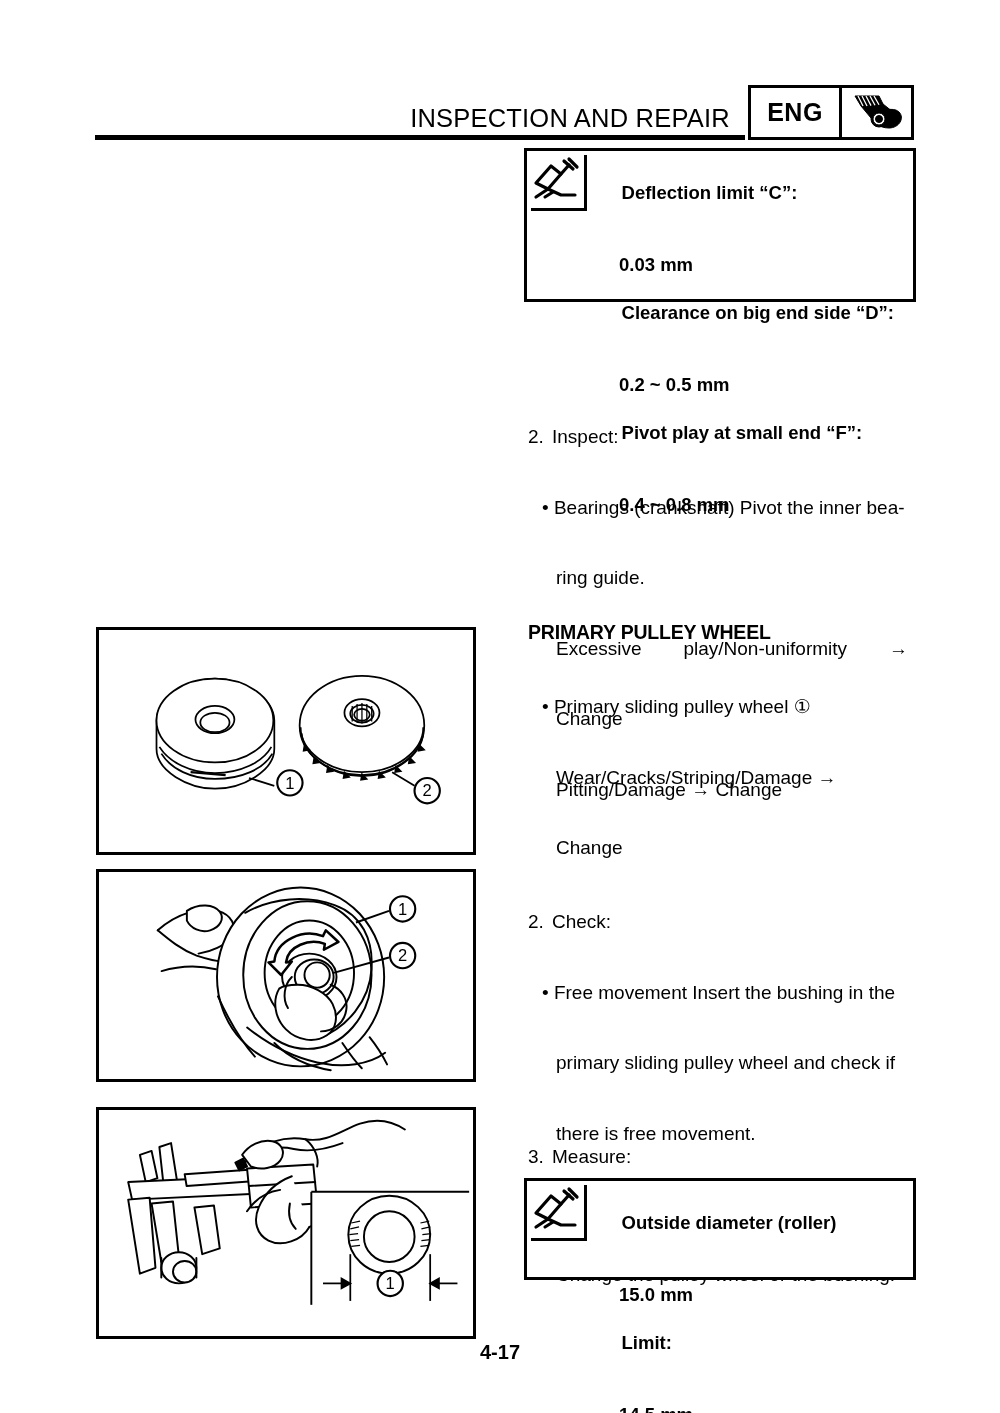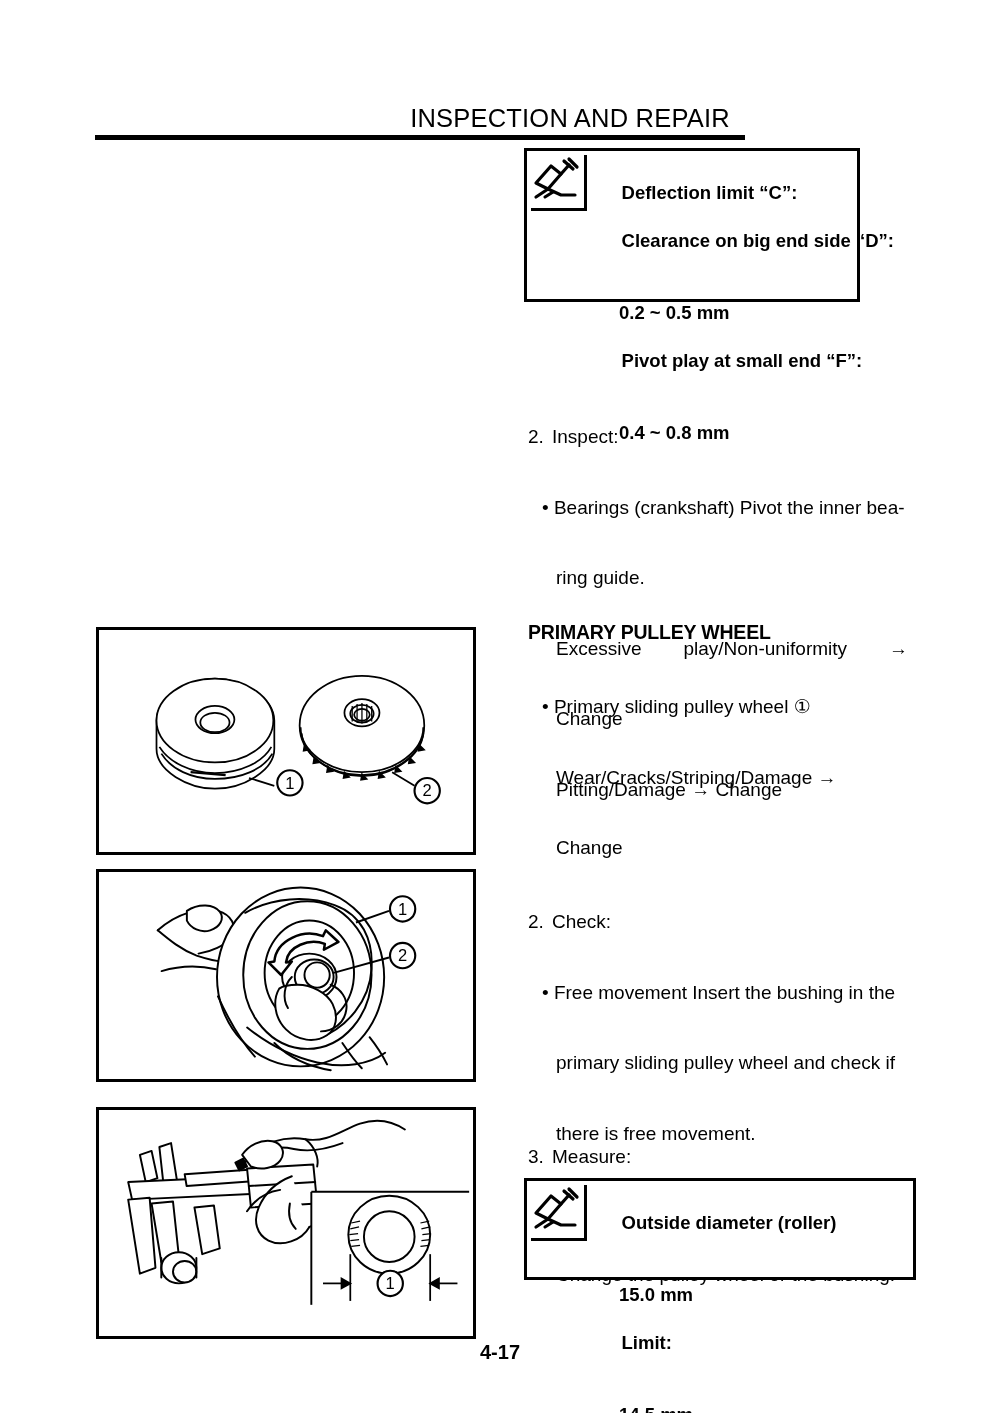--- a/index.html
+++ b/index.html
@@ -86,21 +86,21 @@
     top: 6px;
     font-size: 18.5px;
     font-weight: bold;
     line-height: 24px;
     white-space: pre;
   }
   .spec-text .indent { padding-left: 18px; display: block; }
 
   #spec-box-crank {
     left: 524px; top: 148px;
-    width: 336px; height: 154px;
+    width: 392px; height: 154px;
   }
   #spec-box-roller {
     left: 524px; top: 1178px;
     width: 392px; height: 102px;
   }
 
   
   .text-block {
     position: absolute;
     font-size: 19px;
@@ -157,37 +157,60 @@
     font-weight: bold;
   }
 </style>
 </head>
 <body>
 
 <div id="page-header">
   <div id="header-title">INSPECTION AND REPAIR</div>
   <div id="header-rule"></div>
 
+  <div id="eng-box">
+    <div id="eng-label">ENG</div>
+    <div id="eng-icon-cell">
+      <svg width="56" height="42" viewBox="0 0 56 42">
+        <g fill="#000" stroke="#000">
+          <path d="M6 4 L30 4 L34 12 L12 14 Z" stroke-width="1"></path>
+          <path d="M12 14 L34 12 L44 20 L22 26 Z" stroke-width="1"></path>
+          <path d="M30 20 C30 20 44 14 50 20 C56 26 50 36 40 36 C30 36 24 30 24 26 Z" stroke-width="1"></path>
+          <circle cx="30" cy="27" r="8" fill="#000"></circle>
+          <circle cx="30" cy="27" r="6" fill="#fff"></circle>
+          <circle cx="30" cy="27" r="3.5" fill="#000"></circle>
+        </g>
+        <g stroke="#fff" stroke-width="1.3">
+          <line x1="9" y1="4" x2="14" y2="14"></line>
+          <line x1="13" y1="4" x2="18" y2="14"></line>
+          <line x1="17" y1="4" x2="22" y2="13.6"></line>
+          <line x1="21" y1="4" x2="26" y2="13.2"></line>
+          <line x1="25" y1="4" x2="30" y2="12.8"></line>
+        </g>
+      </svg>
+    </div>
+  </div>
 </div>
 
 <div class="spec-box" id="spec-box-crank">
   <div class="spec-icon">
     <svg width="50" height="50" viewBox="0 0 50 50">
       <g fill="none" stroke="#000" stroke-width="3.2" stroke-linejoin="round" stroke-linecap="round">
         <path d="M5 28 L20 11 L30 19 L17 34 Z"></path>
         <path d="M30 19 L38 10"></path>
         <path d="M33 6 L42 14"></path>
         <path d="M38 4 L46 12"></path>
         <path d="M5 42 L17 34 L30 40 L44 40"></path>
         <path d="M14 42 L22 37"></path>
       </g>
     </svg>
   </div>
   <div class="spec-text">
     <span class="line">Deflection limit “C”:</span><br>
+    <span class="indent">0.03 mm</span>
     <span class="line">Clearance on big end side “D”:</span><br>
     <span class="indent">0.2 ~ 0.5 mm</span>
     <span class="line">Pivot play at small end “F”:</span><br>
     <span class="indent">0.4 ~ 0.8 mm</span>
   </div>
 </div>
 
 <div class="text-block" style="left:528px; top:378px; width:400px;">
   <span class="step-line"><span class="step-num">2.</span><span>Inspect:</span></span>
   <span class="bullet-item">• Bearings (crankshaft) Pivot the inner bea-</span>

